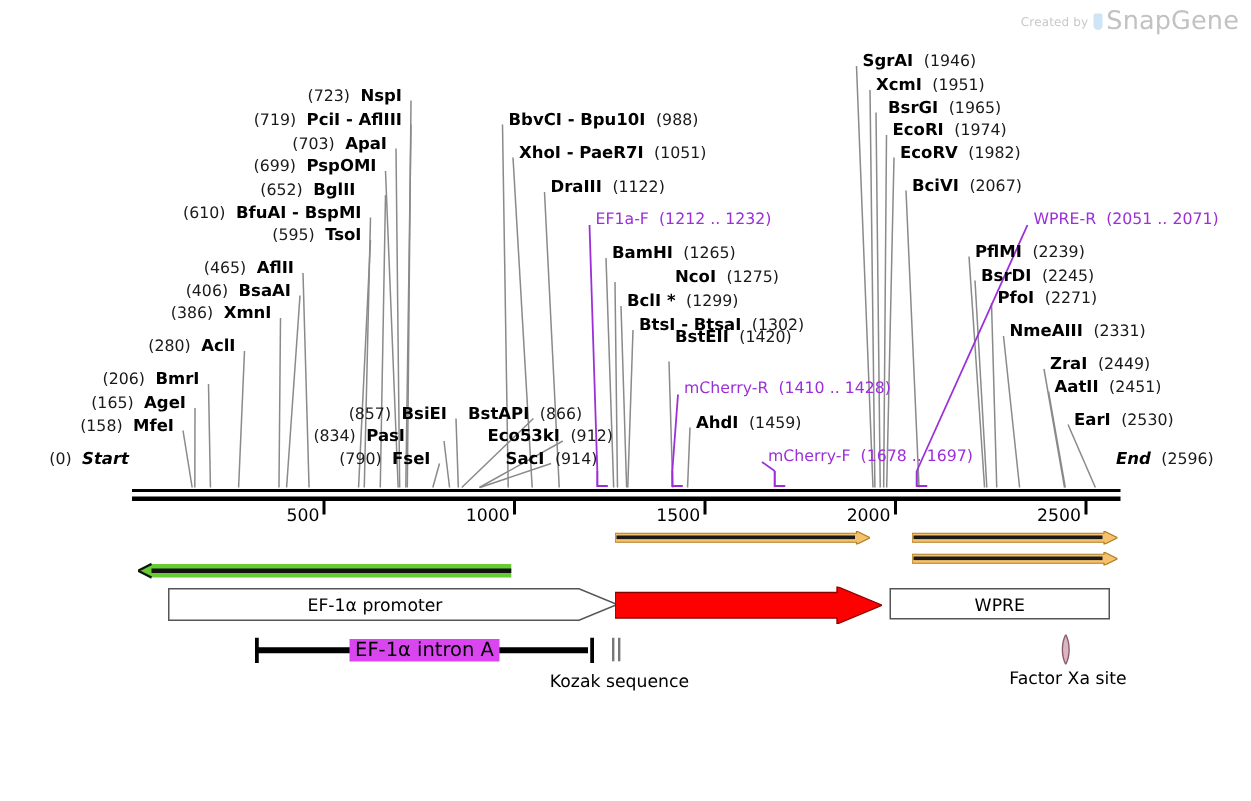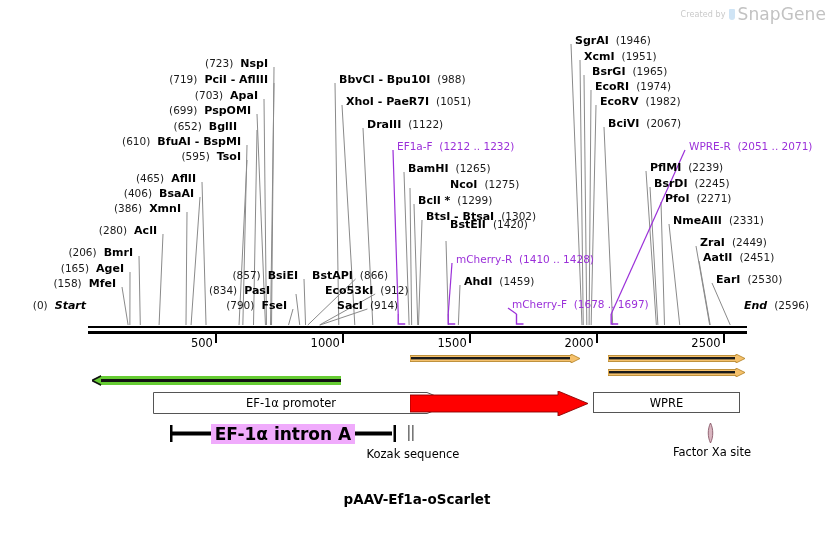--- a/index.html
+++ b/index.html
@@ -188,21 +188,21 @@
           <rect x="1" y="3" width="126" height="2.4" fill="#1a1a1a"></rect>
         </svg>
       </div>
       <div style="position:absolute;left:92px;top:375px;width:249px;height:11px;">
         <svg width="249" height="11" style="display:block">
           <path d="M249,1 L9,1 L9,0 L0,5.5 L9,11 L9,10 L249,10 Z" fill="#66cc33"></path>
           <rect x="9" y="4" width="240" height="3" fill="#111"></rect>
           <path d="M9,1 L0,5.5 L9,10" fill="none" stroke="#111" stroke-width="1.6"></path>
         </svg>
       </div>
-      <div class="featbox" style="left: 112px; top: 392px; width: 300px; height: 22px; position: absolute; margin-left: 41px;">
+      <div class="featbox" style="left: 112px; top: 392px; width: 300px; height: 22px; position: absolute;">
         <svg width="300" height="22" style="display:block">
           <path d="M0.5,0.5 L274,0.5 L299.5,11 L274,21.5 L0.5,21.5 Z" fill="#ffffff" stroke="#555" stroke-width="1"></path>
         </svg>
         <div style="position:absolute;left:0;top:0;width:276px;height:22px;display:flex;align-items:center;justify-content:center;font-size:11.5px;color:#000;">EF-1α promoter</div>
       </div>
       <div class="featbox" style="left: 410px; top: 391px; width: 178px; height: 25px; position: absolute;">
         <svg width="178" height="25" style="display:block">
           <path d="M0,4 L148,4 L148,0 L178,12.5 L148,25 L148,21 L0,21 Z" fill="#ff0000" stroke="#8b0000" stroke-width="0.9"></path>
         </svg>
       </div>
@@ -210,33 +210,32 @@
         <div style="font-size:11.5px;color:#000;">WPRE</div>
       </div>
       <div style="position:absolute;left:170px;top:425px;width:226px;height:17px;">
         <svg width="226" height="17" style="display:block">
           <rect x="0" y="0" width="2.5" height="17" fill="#000"></rect>
           <rect x="0" y="6.5" width="72" height="4" fill="#000"></rect>
           <rect x="150" y="6.5" width="72" height="4" fill="#000"></rect>
           <rect x="223.5" y="0" width="2.5" height="17" fill="#000"></rect>
         </svg>
         <div style="position:absolute;left:0;top:0;width:226px;height:17px;display:flex;align-items:center;justify-content:center;">
-          <span style="background:#f0abfc;padding:0 4px;font-size:17px;color:#000;font-weight:bold;">EF-1α intron A</span>
+          <span style="background:#d946ef;padding:0 4px;font-size:13px;color:#000;">EF-1α intron A</span>
         </div>
       </div>
       <div style="position:absolute;left:408px;top:425px;width:7px;height:16px;">
         <svg width="7" height="16" style="display:block">
           <rect x="0" y="0" width="1.6" height="16" fill="#777"></rect>
           <rect x="4" y="0" width="1.6" height="16" fill="#777"></rect>
         </svg>
       </div>
       <div style="position:absolute;left:706px;top:423px;width:9px;height:20px;">
         <svg width="9" height="20" style="display:block">
           <path d="M4.5,0 C7.5,6 7.5,14 4.5,20 C1.5,14 1.5,6 4.5,0 Z" fill="#d9b6c0" stroke="#8a5a6a" stroke-width="0.9"></path>
         </svg>
       </div>
     </div>
 
   <div class="caption" style="left:0;top:491px;">
-    <div class="t">pAAV-Ef1a-oScarlet</div>
   </div>
 
 </div>
 
 </body></html>

